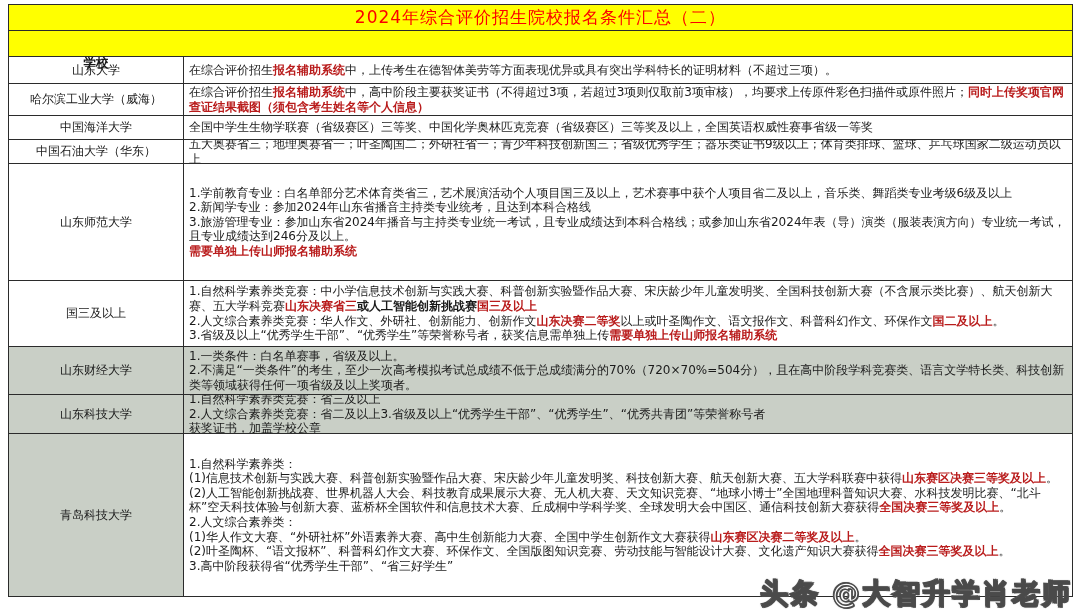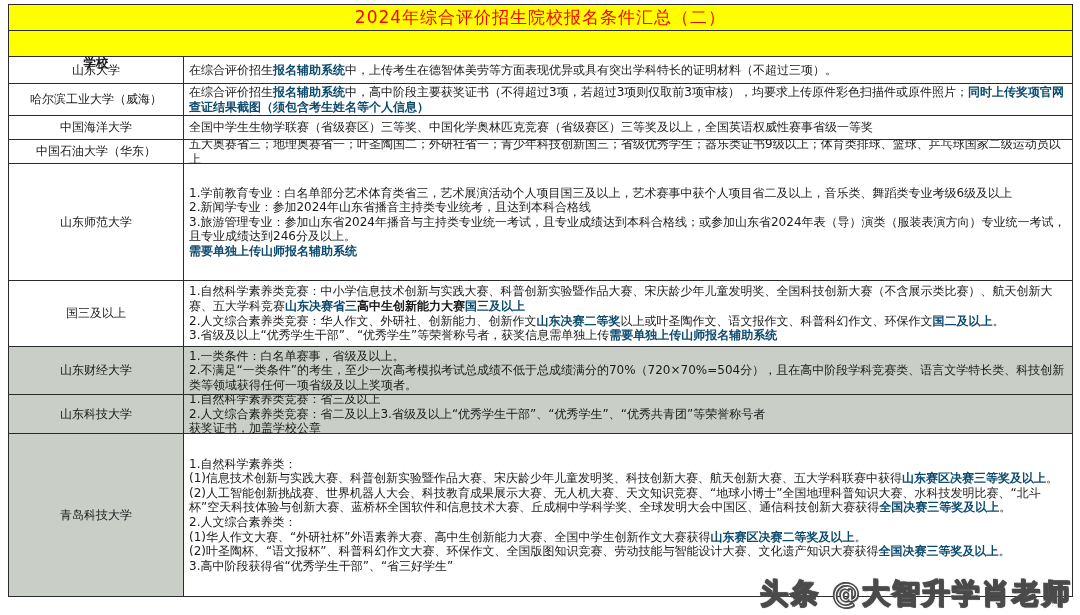--- a/index.html
+++ b/index.html
@@ -11,21 +11,21 @@
   .header-row{display:flex;height:26px;background:#FFFF00;border-top:1px solid #2b2b2b;box-sizing:border-box;}
   .school-cell{width:175px;flex:0 0 175px;display:flex;align-items:center;justify-content:center;
                text-align:center;font-size:12px;border-right:1px solid #2b2b2b;box-sizing:border-box;padding:0 3px;}
   .content-cell{flex:1;display:flex;flex-direction:column;justify-content:center;
                 padding:1px 5px;font-size:12px;box-sizing:border-box;overflow:hidden;}
   .hdr{font-weight:bold;justify-content:center;align-items:center;text-align:center;font-size:12.5px;margin-top:32px;}
   .trow{display:flex;border-top:1px solid #2b2b2b;box-sizing:border-box;overflow:hidden;background:#ffffff;}
   .trow.gray{background:#C9CFC6;}
   .school-cell.graybg{background:#C9CFC6;}
   .line{line-height:14.6px;word-break:break-all;}
-  .rb{color:#0c4a6e;font-weight:bold;}
+  .rb{color:#b91c1c;font-weight:bold;}
   .b{font-weight:bold;}
   .center{align-items:center;text-align:center;}
   .watermark{position:absolute;right:8px;bottom:2px;font-size:28px;font-weight:bold;color:#ffffff;
              letter-spacing:2px;-webkit-text-stroke:1.4px #4a4a4a;
              text-shadow:0 0 2px #555, 1px 1px 0 #555, -1px -1px 0 #555;}
 </style>
 </head>
 <body>
 
 <div class="page">
@@ -66,21 +66,21 @@
           <div class="content-cell">
             <div class="line"><span>1.学前教育专业：白名单部分艺术体育类省三，艺术展演活动个人项目国三及以上，艺术赛事中获个人项目省二及以上，音乐类、舞蹈类专业考级6级及以上</span></div>
             <div class="line"><span>2.新闻学专业：参加2024年山东省播音主持类专业统考，且达到本科合格线</span></div>
             <div class="line"><span>3.旅游管理专业：参加山东省2024年播音与主持类专业统一考试，且专业成绩达到本科合格线；或参加山东省2024年表（导）演类（服装表演方向）专业统一考试，且专业成绩达到246分及以上。</span></div>
             <div class="line"><span class="rb">需要单独上传山师报名辅助系统</span></div>
           </div>
         </div>
         <div class="trow" style="height: 66px;">
           <div class="school-cell">国三及以上</div>
           <div class="content-cell">
-            <div class="line"><span>1.自然科学素养类竞赛：中小学信息技术创新与实践大赛、科普创新实验暨作品大赛、宋庆龄少年儿童发明奖、全国科技创新大赛（不含展示类比赛）、航天创新大赛、五大学科竞赛</span><span class="rb">山东决赛省三</span><span class="b">高中生创新能力大赛</span><span class="rb">国三及以上</span></div>
+            <div class="line"><span>1.自然科学素养类竞赛：中小学信息技术创新与实践大赛、科普创新实验暨作品大赛、宋庆龄少年儿童发明奖、全国科技创新大赛（不含展示类比赛）、航天创新大赛、五大学科竞赛</span><span class="rb">山东决赛省三</span><span class="b">或人工智能创新挑战赛</span><span class="rb">国三及以上</span></div>
             <div class="line"><span>2.人文综合素养类竞赛：华人作文、外研社、创新能力、创新作文</span><span class="rb">山东决赛二等奖</span><span>以上或叶圣陶作文、语文报作文、科普科幻作文、环保作文</span><span class="rb">国二及以上</span><span>。</span></div>
             <div class="line"><span>3.省级及以上“优秀学生干部”、“优秀学生”等荣誉称号者，获奖信息需单独上传</span><span class="rb">需要单独上传山师报名辅助系统</span></div>
           </div>
         </div>
         <div class="trow gray" style="height: 48px;">
           <div class="school-cell">山东财经大学</div>
           <div class="content-cell">
             <div class="line"><span>1.一类条件：白名单赛事，省级及以上。</span></div>
             <div class="line"><span>2.不满足“一类条件”的考生，至少一次高考模拟考试总成绩不低于总成绩满分的70%（720×70%=504分），且在高中阶段学科竞赛类、语言文学特长类、科技创新类等领域获得任何一项省级及以上奖项者。</span></div>
           </div>

